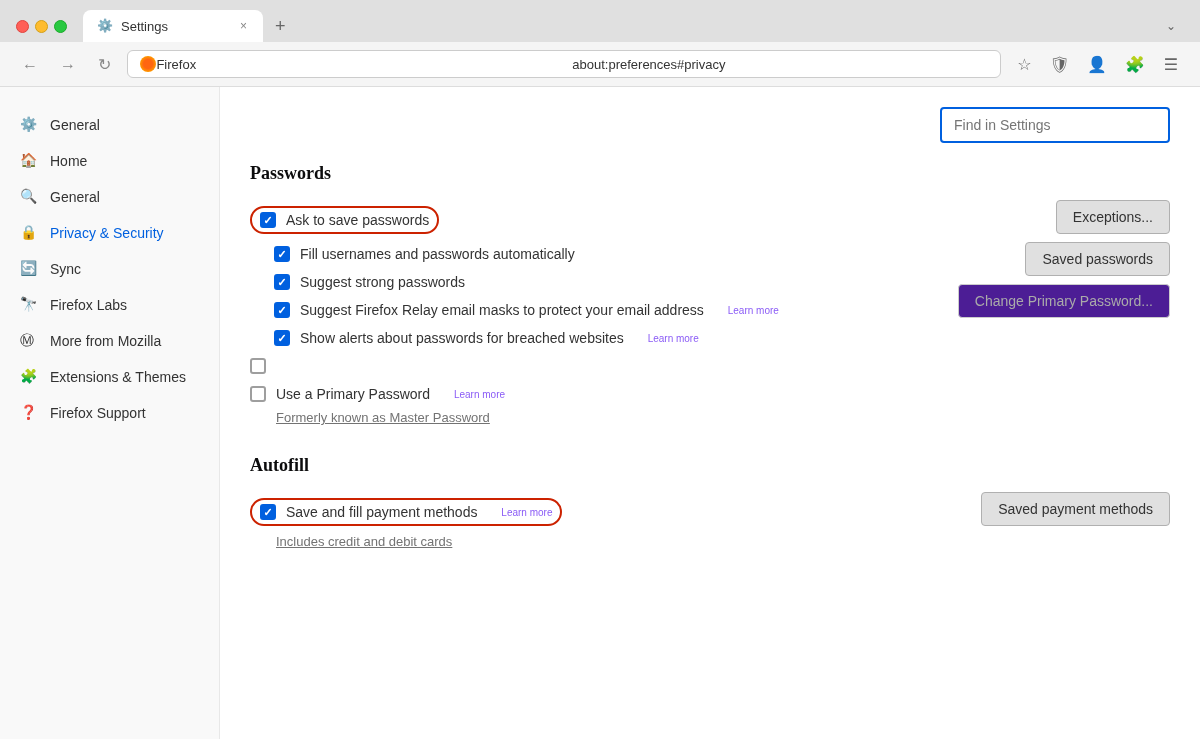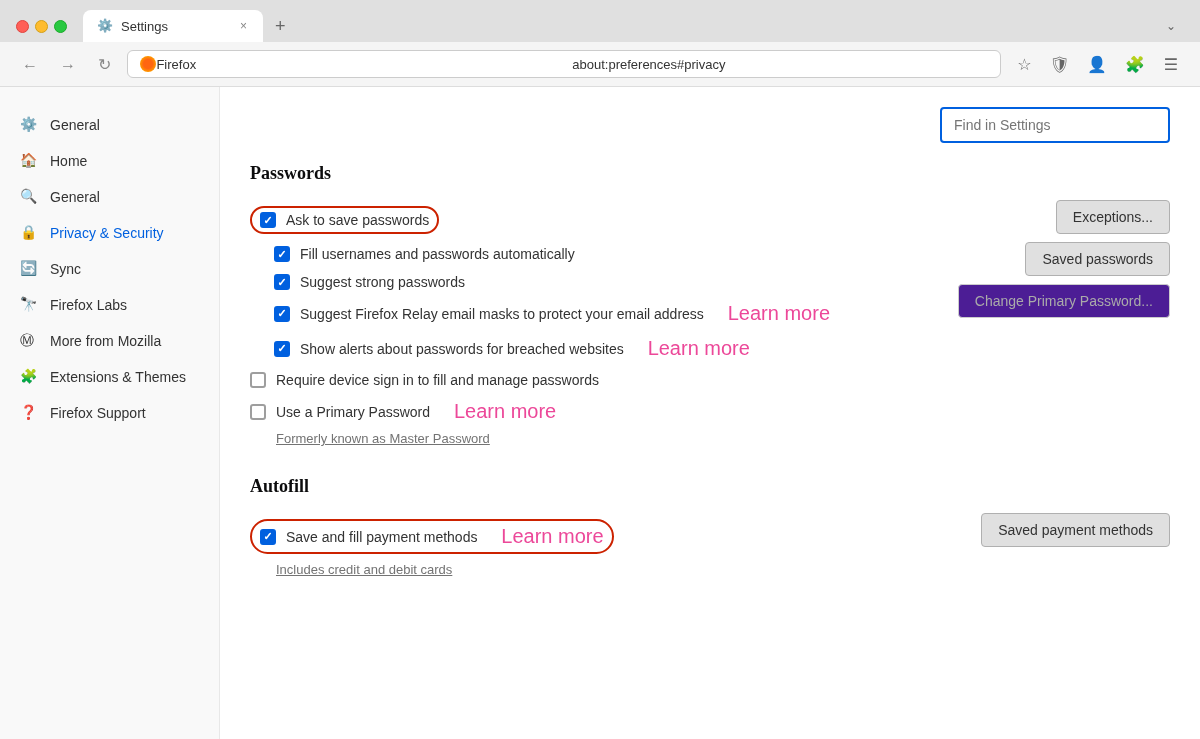--- a/index.html
+++ b/index.html
@@ -52,21 +52,21 @@
 
     .settings-section { margin-bottom: 30px; }
 
     .checkbox-row { display: flex; align-items: center; gap: 10px; padding: 6px 0; font-size: 14px; color: #333; }
     .checkbox-row.indented { padding-left: 24px; }
 
     .checkbox { width: 16px; height: 16px; border: 2px solid #0060df; background: #0060df; border-radius: 3px; display: flex; align-items: center; justify-content: center; flex-shrink: 0; cursor: pointer; }
     .checkbox.unchecked { background: white; border-color: #9e9e9e; }
     .checkbox-check { color: white; font-size: 11px; font-weight: bold; line-height: 1; }
 
-    .link { color: #ec4899; text-decoration: none; font-size: 20px; }
+    .link { color: #8b5cf6; text-decoration: none; font-size: 10px; }
 
     .helper-text { font-size: 13px; color: #737373; padding-left: 26px; margin-top: 2px; text-decoration: underline; }
 
     .buttons-col { display: flex; flex-direction: column; gap: 8px; align-items: flex-end; min-width: 180px; padding-left: 20px; }
 
     .settings-btn { background: #e0e0e0; border: 1px solid #b0b0b0; border-radius: 4px; padding: 8px 16px; font-size: 14px; cursor: pointer; white-space: nowrap; color: #333; }
     .settings-btn.disabled { color: #aaa; background: #4c1d95; border-color: #ccc; cursor: default; }
 
     .section-row { display: flex; align-items: flex-start; gap: 20px; }
     .section-checkboxes { flex: 1; }
@@ -202,21 +202,20 @@
               <div class="checkbox-row indented">
                 <div class="checkbox">
                   <span class="checkbox-check">✓</span>
                 </div>
                 <span>Show alerts about passwords for breached websites</span>
                 &nbsp;<a class="link" href="#">Learn more</a>
               </div>
 
               <div class="checkbox-row">
                 <div class="checkbox unchecked"></div>
-                <span>Require device sign in to fill and manage passwords</span>
               </div>
 
               <div class="checkbox-row">
                 <div class="checkbox unchecked"></div>
                 <span>Use a Primary Password</span>
                 &nbsp;<a class="link" href="#">Learn more</a>
               </div>
               <div class="helper-text">Formerly known as Master Password</div>
             </div>
 

